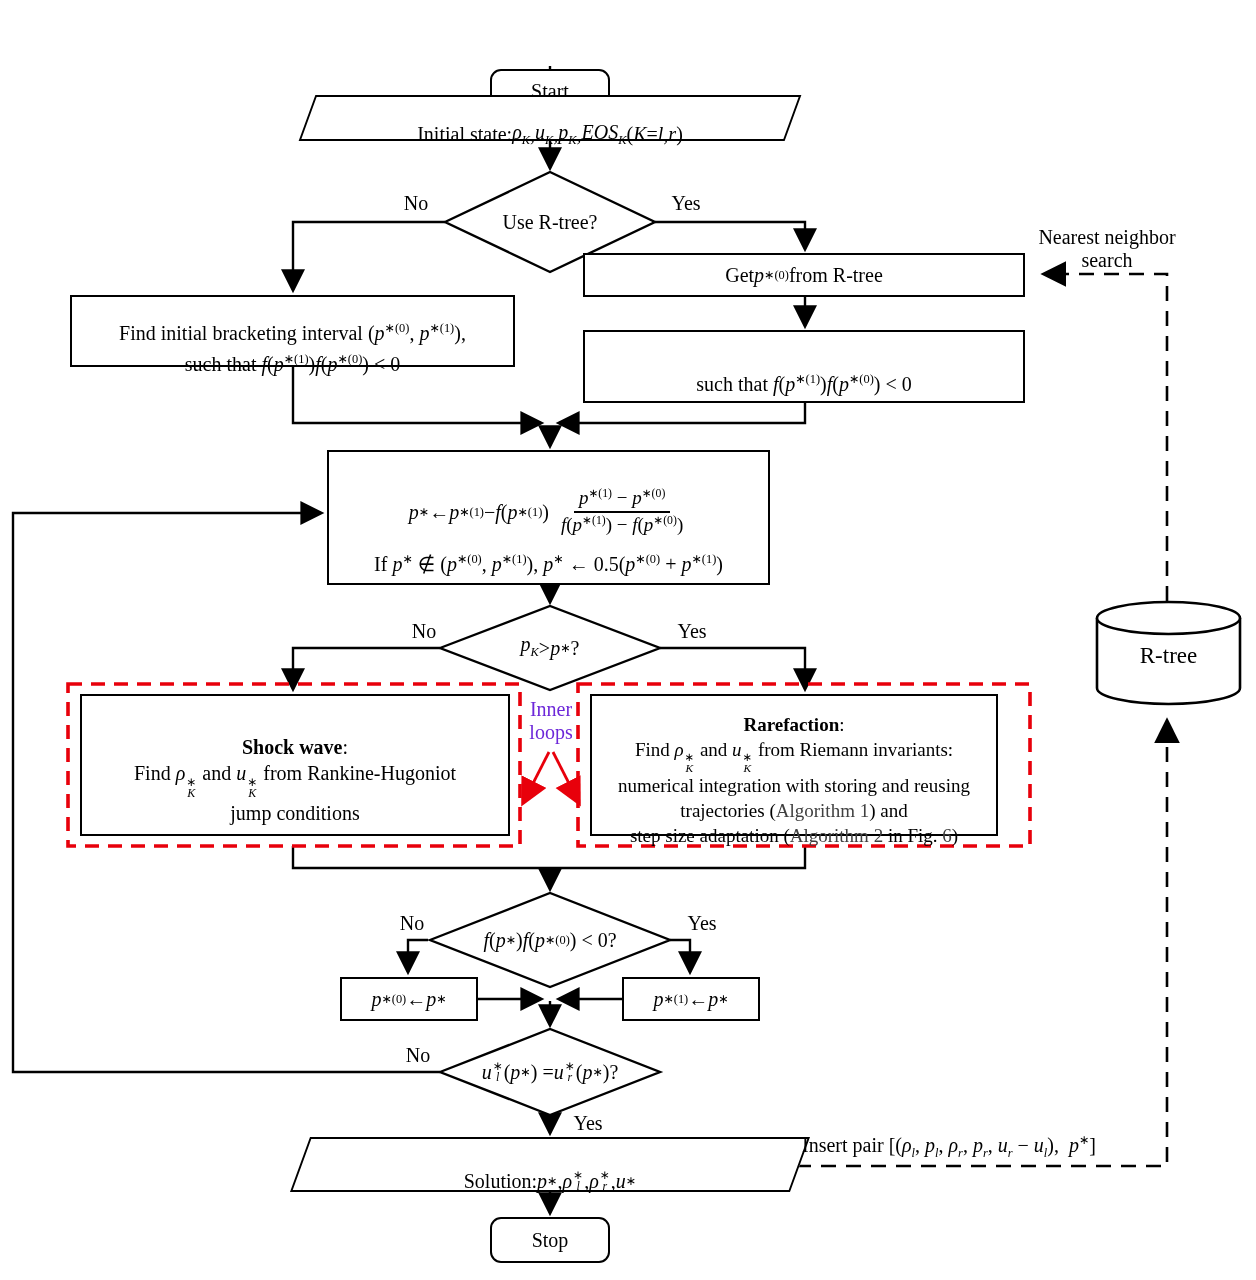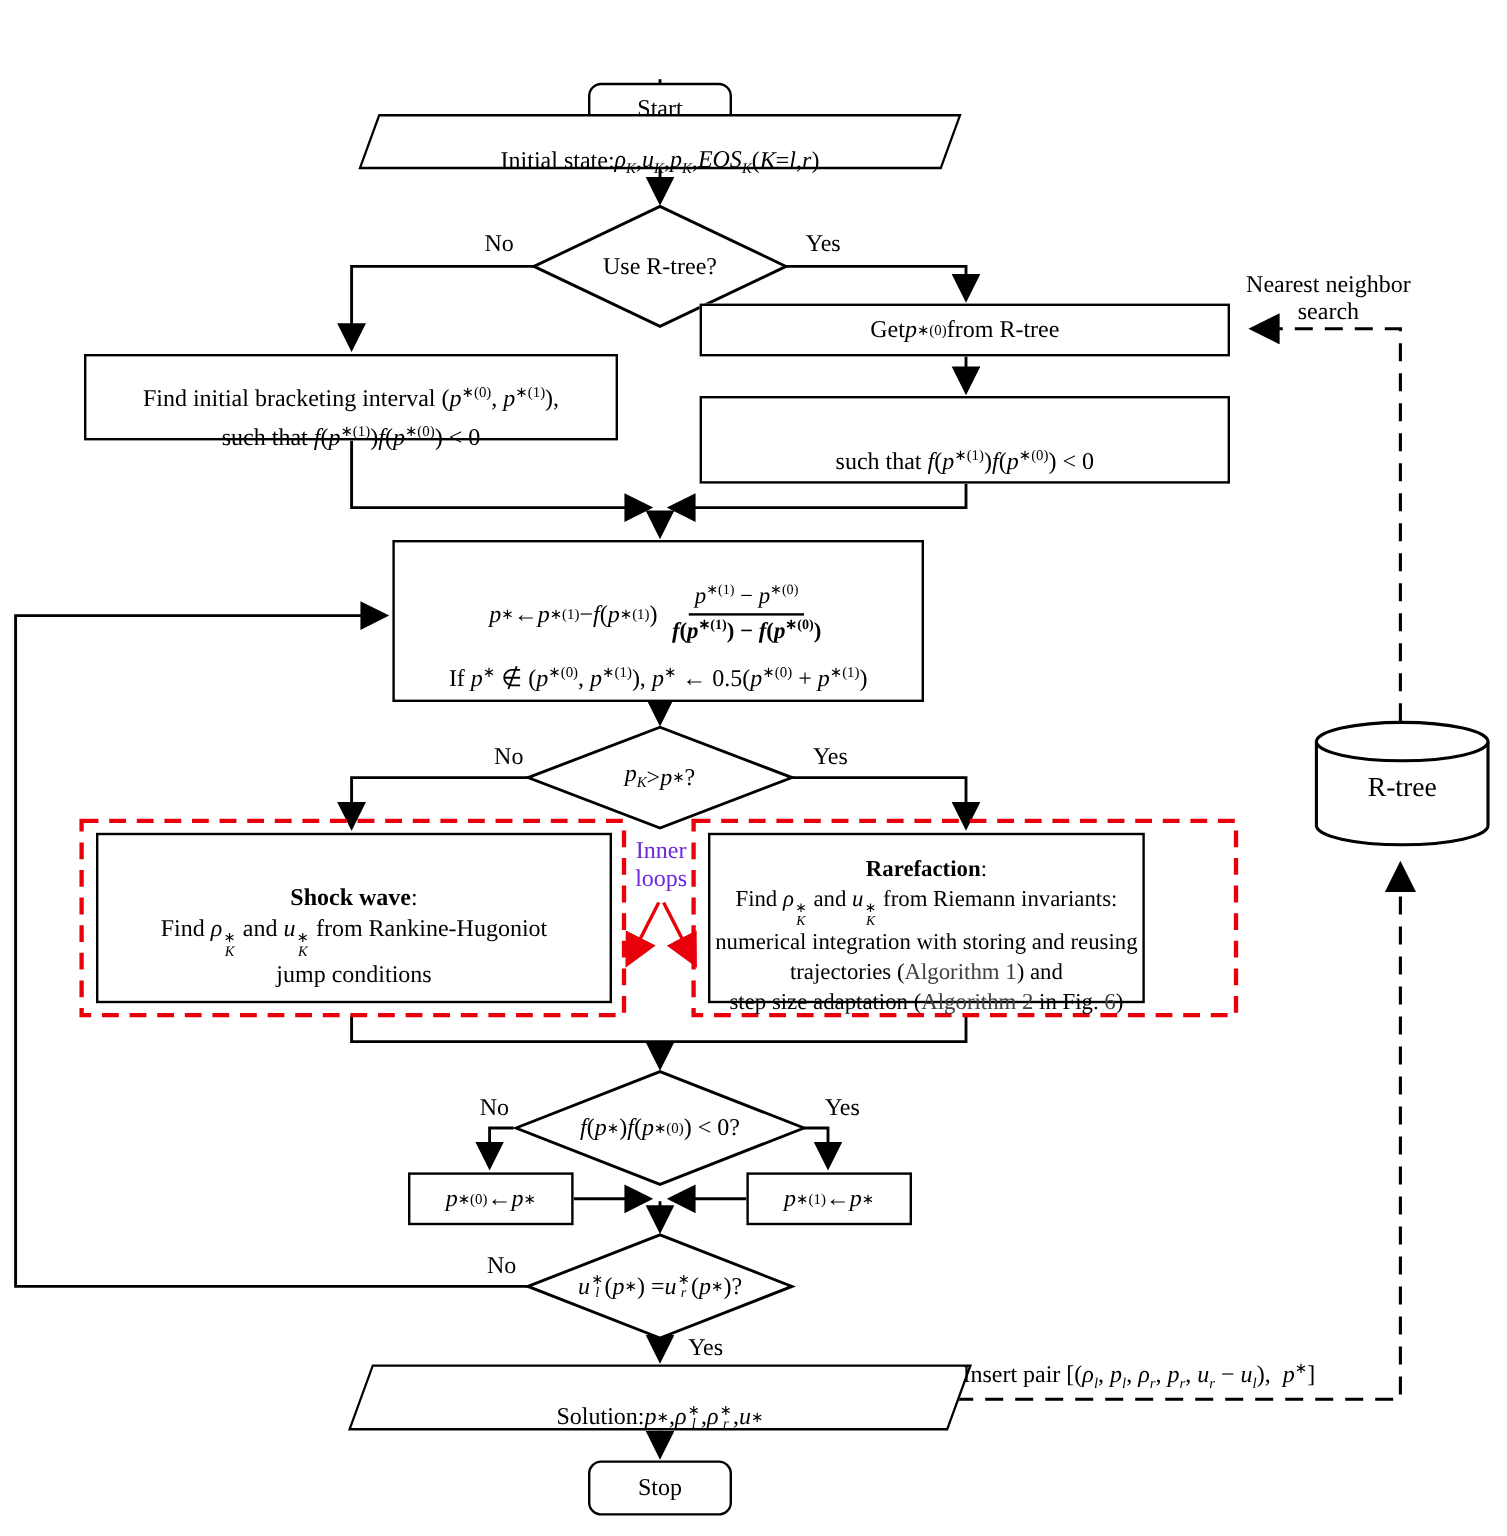--- a/index.html
+++ b/index.html
@@ -19,21 +19,21 @@
   .lbl{position:absolute;font-size:20px;text-align:center;}
   .red-text{color:#6d28d9;line-height:23px;}
   i{font-style:italic;}
   sup{font-size:0.62em;}
   sub{font-size:0.62em;}
   .ss{display:inline-flex;flex-direction:column;align-items:center;font-size:0.6em;
       line-height:0.95;vertical-align:-0.45em;margin:0 1px;}
   .frac{display:inline-flex;flex-direction:column;align-items:center;vertical-align:middle;
         margin-left:7px;font-size:0.95em;line-height:1.1;}
   .frac .num{padding:0 5px 2px;border-bottom:2px solid #000;}
-  .frac .den{padding:2px 5px 0;font-weight:bold;}
+  .frac .den{padding:2px 5px 0;}
   .link{color:#404040;}
   .formula-line{display:flex;align-items:center;justify-content:center;}
   b{font-weight:bold;}
 </style>
 </head>
 <body>
 
 <div class="canvas">
 
   <svg class="layer" width="1256" height="1280" viewBox="0 0 1256 1280">
@@ -152,21 +152,21 @@
             <span>∗</span>
             <span><i>K</i></span>
           </span> and <i>u</i><span class="ss">
             <span>∗</span>
             <span><i>K</i></span>
           </span> from Rankine-Hugoniot</div>
       <div>jump conditions</div>
     </div>
   </div>
 
-  <div class="node rect" style="left:590px;top:694px;width:364px;height:142px;line-height:25px;font-size:19px;">
+  <div class="node rect" style="left:590px;top:694px;width:408px;height:142px;line-height:25px;font-size:19px;">
     <div class="lines">
       <div><b>Rarefaction</b>:</div>
       <div>Find <i>ρ</i><span class="ss">
             <span>∗</span>
             <span><i>K</i></span>
           </span> and <i>u</i><span class="ss">
             <span>∗</span>
             <span><i>K</i></span>
           </span> from Riemann invariants:</div>
       <div>numerical integration with storing and reusing</div>

